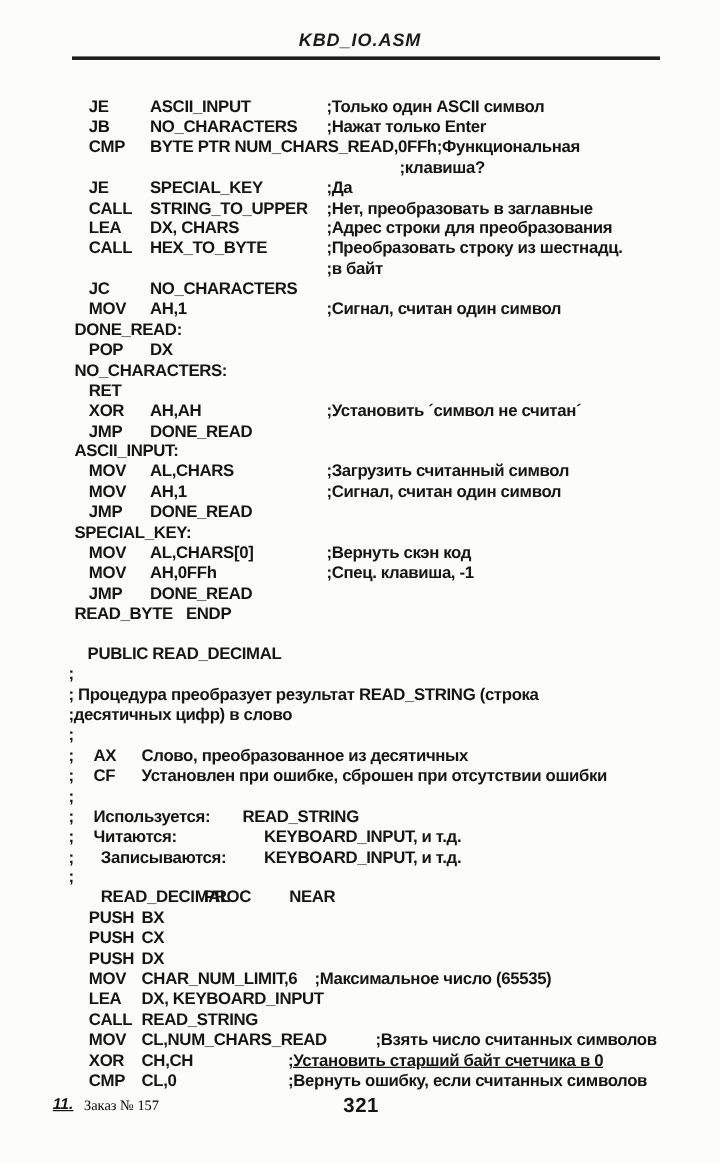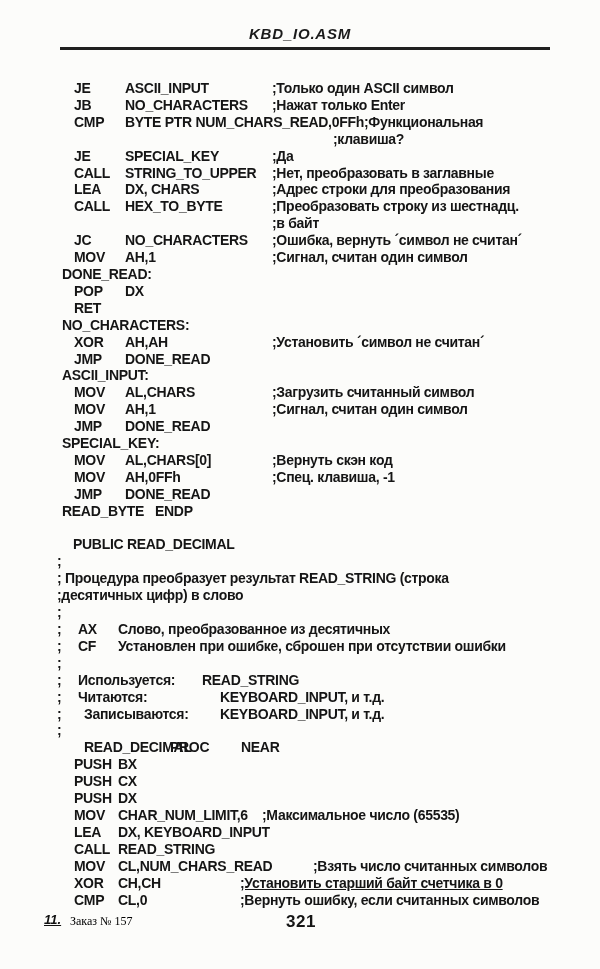--- a/index.html
+++ b/index.html
@@ -118,39 +118,38 @@
         <span class="seg" style="left: 74px;">CALL</span>
         <span class="seg" style="left: 125px;">HEX_TO_BYTE</span>
         <span class="seg" style="left: 272px;">;Преобразовать строку из шестнадц.</span>
       </div>
       <div class="line">
         <span class="seg" style="left: 272px;">;в байт</span>
       </div>
       <div class="line">
         <span class="seg" style="left: 74px;">JC</span>
         <span class="seg" style="left: 125px;">NO_CHARACTERS</span>
-        <span class="seg" style="left: 272px;">;Ошибка, вернуть ´символ не считан´</span>
       </div>
       <div class="line">
         <span class="seg" style="left: 74px;">MOV</span>
         <span class="seg" style="left: 125px;">AH,1</span>
         <span class="seg" style="left: 272px;">;Сигнал, считан один символ</span>
       </div>
       <div class="line">
         <span class="seg" style="left: 62px;">DONE_READ:</span>
       </div>
       <div class="line">
         <span class="seg" style="left: 74px;">POP</span>
         <span class="seg" style="left: 125px;">DX</span>
       </div>
       <div class="line">
+        <span class="seg" style="left: 62px;">NO_CHARACTERS:</span>
+      </div>
+      <div class="line">
         <span class="seg" style="left: 74px;">RET</span>
-      </div>
-      <div class="line">
-        <span class="seg" style="left: 62px;">NO_CHARACTERS:</span>
       </div>
       <div class="line">
         <span class="seg" style="left: 74px;">XOR</span>
         <span class="seg" style="left: 125px;">AH,AH</span>
         <span class="seg" style="left: 272px;">;Установить ´символ не считан´</span>
       </div>
       <div class="line">
         <span class="seg" style="left: 74px;">JMP</span>
         <span class="seg" style="left: 125px;">DONE_READ</span>
       </div>

